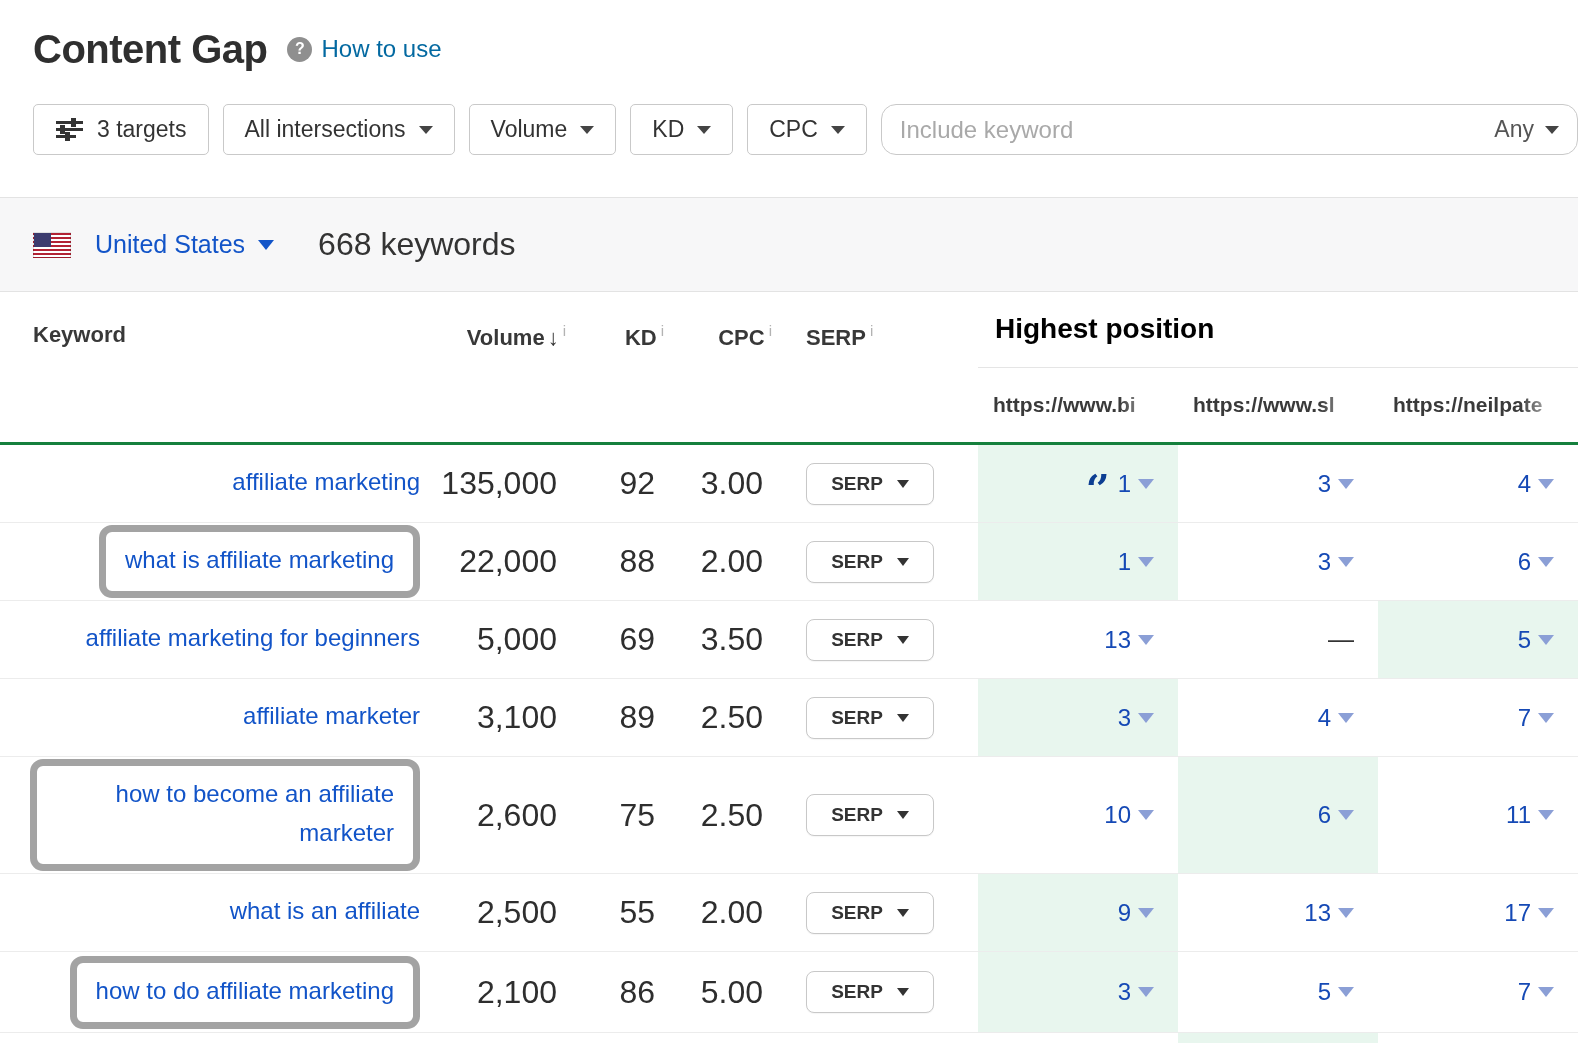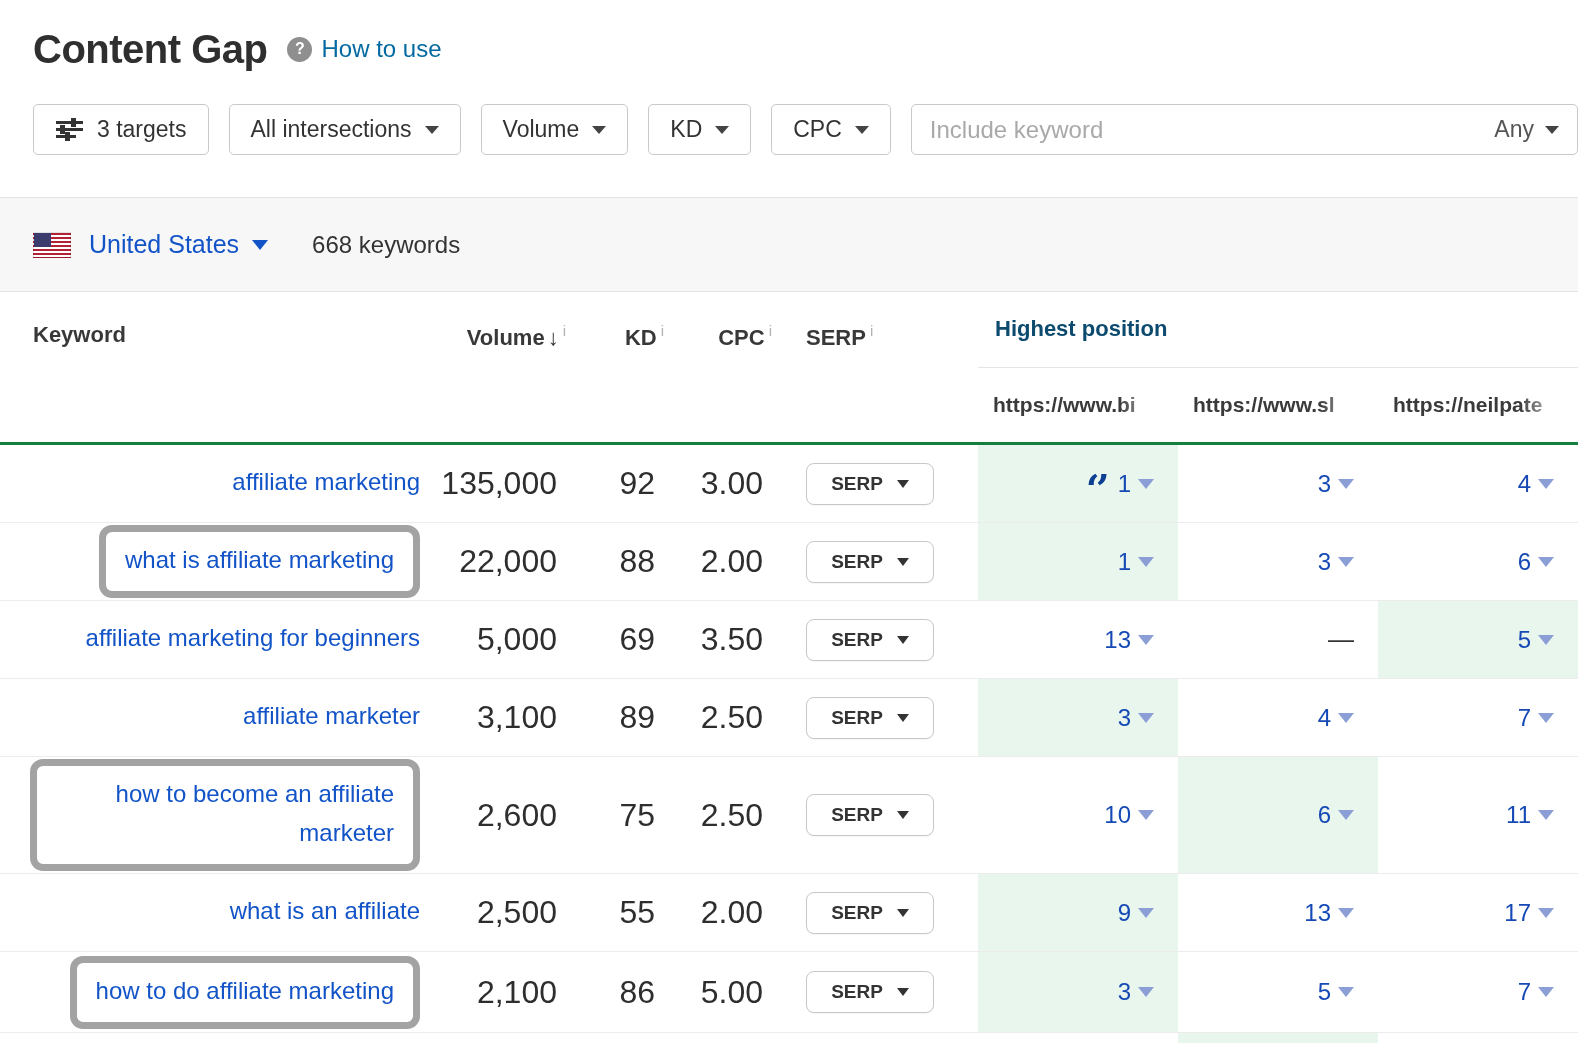--- a/index.html
+++ b/index.html
@@ -9,57 +9,57 @@
 
   
   .title-row { display:flex; align-items:center; margin:24px 0 0 33px; height:50px; }
   .title-row h1 { font-size:40px; font-weight:700; letter-spacing:-0.5px; color:#2f2f2f; }
   .help { display:flex; align-items:center; margin-left:20px; gap:9px; }
   .help-circle { width:25px; height:25px; border-radius:50%; background:#8f8f8f; color:#fff;
     font-size:16px; font-weight:700; display:flex; align-items:center; justify-content:center; }
   .help-label { font-size:24px; color:#0369a1; }
 
   
-  .filters { display:flex; align-items:center; gap:20px; margin:30px 0 0 33px; width:1545px; }
+  .filters { display:flex; align-items:center; gap:14px; margin:30px 0 0 33px; width:1545px; }
   .btn { height:51px; background:#fff; border:1.5px solid #c9c9c9; border-radius:5px;
     display:flex; align-items:center; gap:13px; padding:0 21px; font-size:23px; color:#333;
     cursor:pointer; white-space:nowrap; }
   .caret { width:0; height:0; border-left:7px solid transparent; border-right:7px solid transparent;
     border-top:8px solid #444; display:inline-block; }
-  .kw-input { flex:1; height:51px; border:1.5px solid #c9c9c9; border-radius:5px;
+  .kw-input { flex:1; height:51px; border:1.5px solid #c9c9c9; border-radius:15px;
     display:flex; align-items:center; padding:0 18px; }
   .kw-placeholder { font-size:24px; color:#a9a9a9; flex:1; }
   .kw-any { display:flex; align-items:center; gap:11px; font-size:23px; color:#555; cursor:pointer; }
 
   
   .country-band { margin-top:42px; height:95px; background:#f7f7f8; border-top:1px solid #e3e3e3;
     border-bottom:1px solid #e3e3e3; display:flex; align-items:center; padding-left:33px; }
   .flag { position:relative; width:38px; height:26px; border:1px solid rgba(0,0,0,0.12);
     background:repeating-linear-gradient(180deg,#B22234 0 2px,#fff 2px 4px); flex:none; }
   .flag .canton { position:absolute; left:0; top:0; width:17px; height:14px; background:#3C3B6E; }
-  .country-sel { display:flex; align-items:center; gap:13px; margin-left:18px; cursor:pointer; }
+  .country-sel { display:flex; align-items:center; gap:13px; margin-left:24px; cursor:pointer; }
   .country-name { font-size:25px; color:#1254C8; }
   .caret-blue { width:0; height:0; border-left:8px solid transparent; border-right:8px solid transparent;
     border-top:10px solid #1254C8; display:inline-block; }
-  .kw-count { font-size:24px; color:#333; margin-left:44px; }
+  .kw-count { font-size:32px; color:#333; margin-left:44px; }
 
   
   .grid { display:grid; grid-template-columns:420px 150px 98px 108px 202px 200px 200px 200px; }
   .thead { display:flex; height:153px; border-bottom:3px solid #15803d; }
   .thead-left { width:978px; display:grid; grid-template-columns:420px 150px 98px 108px 202px;
     padding-top:30px; align-items:start; }
   .hcell { font-size:22px; font-weight:700; color:#383838; white-space:nowrap; }
   .h-keyword { padding-left:33px; }
   .h-right { text-align:right; padding-right:4px; }
   .h-serp { padding-left:30px; }
   .sup-i { font-size:15px; color:#b3b3b3; font-weight:400; vertical-align:9px; margin-left:4px; }
   .sort-arrow { font-size:22px; color:#333; margin-left:3px; }
   .thead-right { width:600px; display:flex; flex-direction:column; }
   .hp-title { height:77px; display:flex; align-items:center; padding-left:17px;
-    border-bottom:1px solid #e5e5e5; font-size:22px; font-weight:700; color:#0c4a6e; }
+    border-bottom:1px solid #e5e5e5; font-size:28px; font-weight:700; color:#000000; }
   .url-row { height:76px; display:grid; grid-template-columns:200px 200px 200px; }
   .url-cell { position:relative; overflow:hidden; white-space:nowrap; display:flex; align-items:center;
     padding-left:15px; font-size:21px; font-weight:700; color:#3a3a3a; }
   .url-cell::after { content:""; position:absolute; top:0; right:0; bottom:0; width:58px;
     background:linear-gradient(90deg, rgba(255,255,255,0), #fff 82%); }
 
   
   .row { min-height:74px; border-bottom:1px solid #ececec; align-items:center; }
   .keyword-cell { padding:19px 0 19px 33px;text-align:right; }
   .kw-wrap { display:inline-block; max-width:348px; line-height:36px; }

